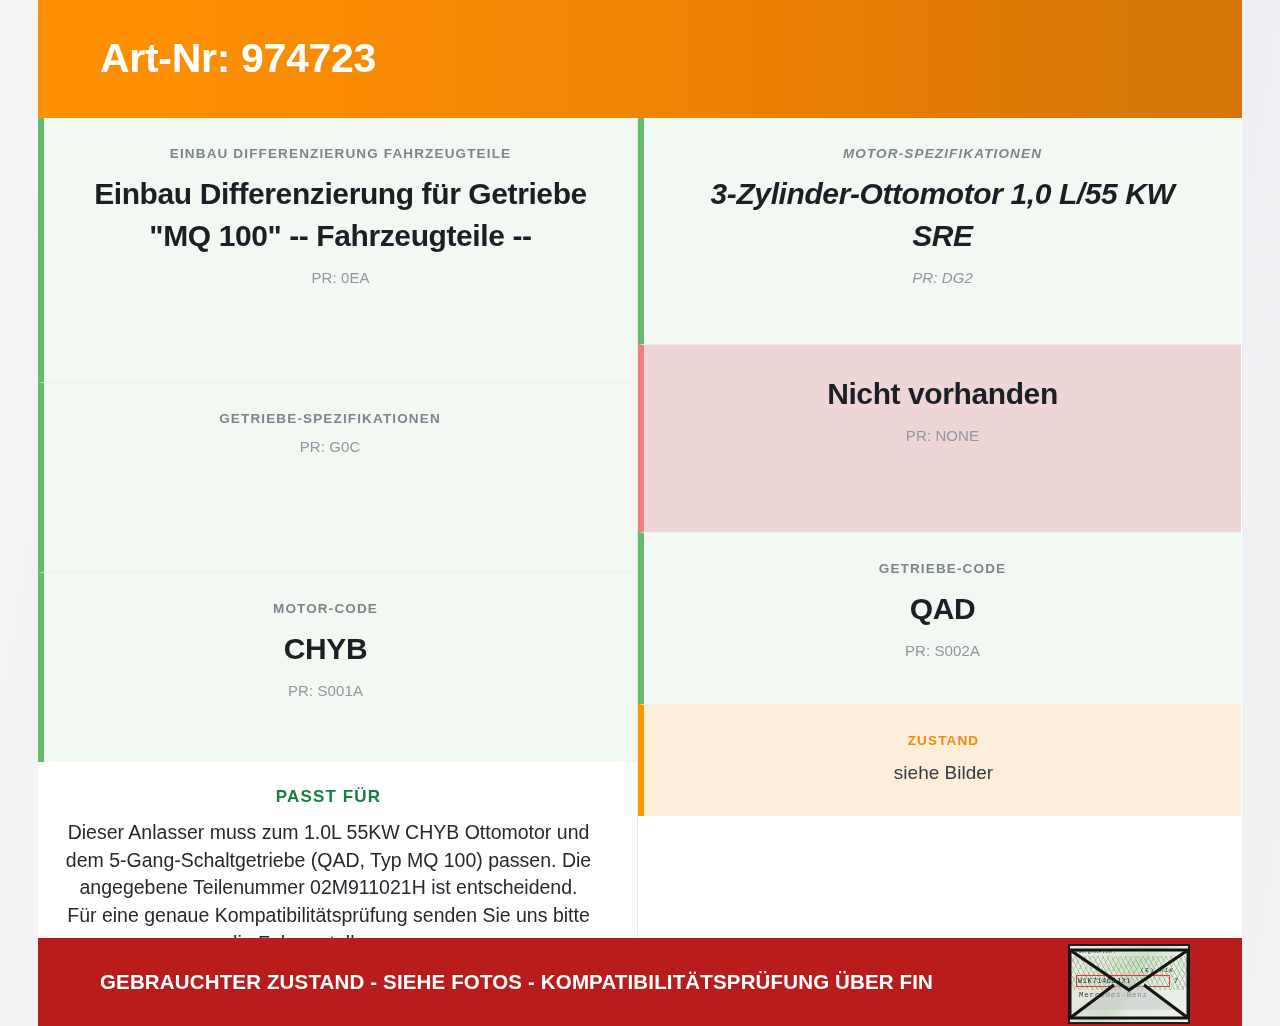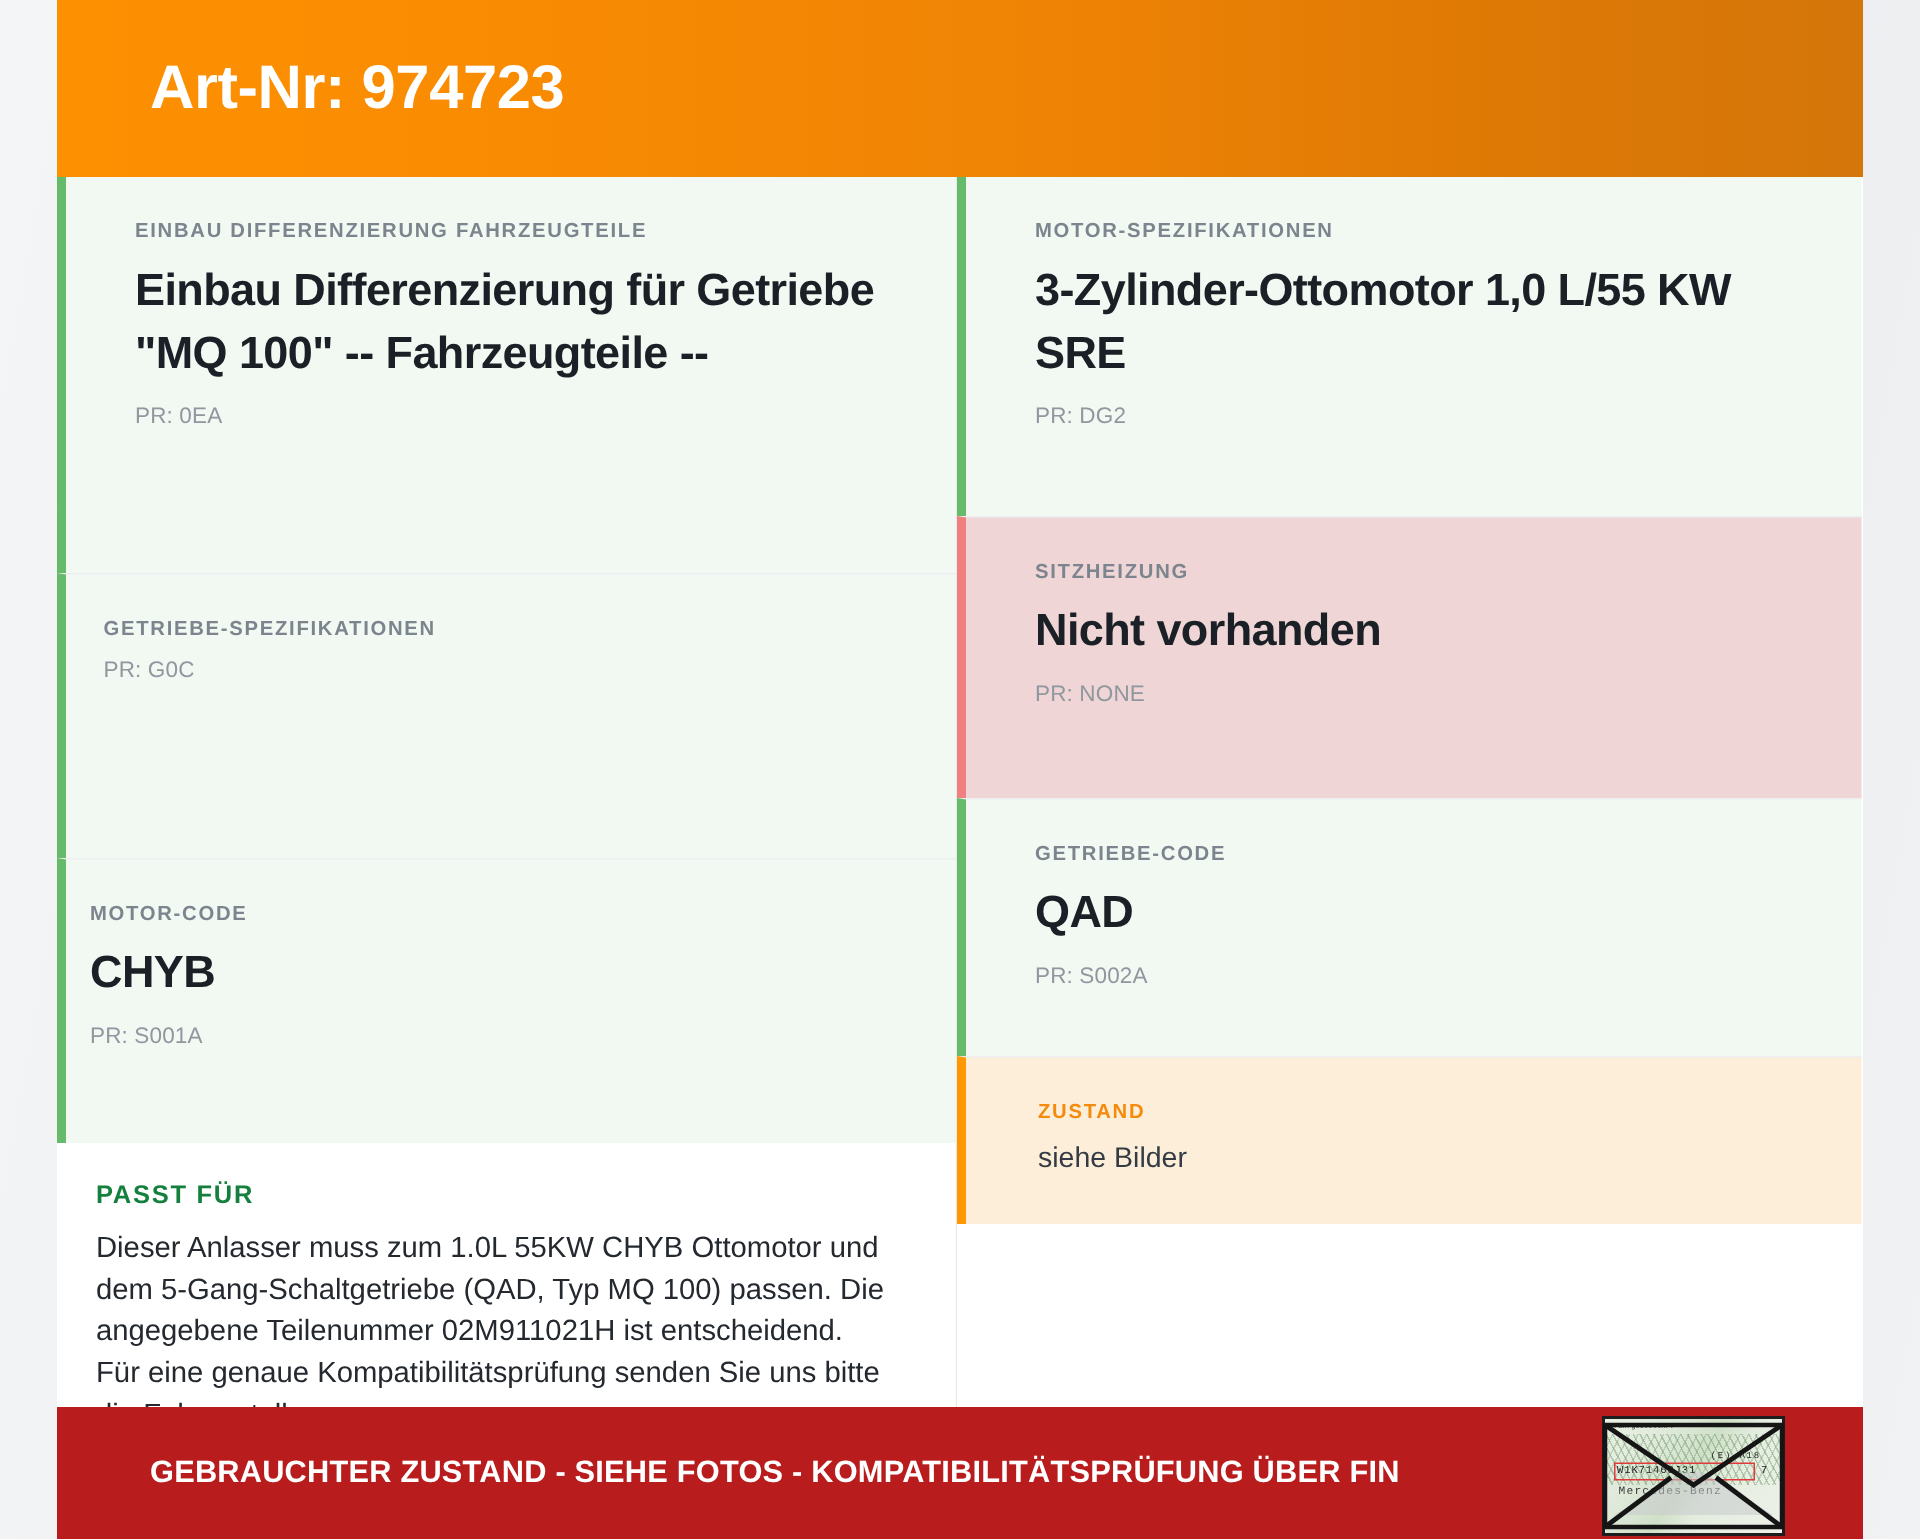--- a/index.html
+++ b/index.html
@@ -52,20 +52,21 @@
   }
 
   
   .body-area {
     flex: 1 1 auto;
     display: flex;
     align-items: stretch;
     background: #ffffff;
     position: relative;
     min-height: 0;
+    text-align: center;
   }
   .col {
     width: 600px;
     flex: 0 0 600px;
     display: flex;
     flex-direction: column;
     background: #ffffff;
   }
   .col-left  { border-right: 1px solid #e7e9eb; }
   .col-right { width: 603px; flex: 0 0 603px; }
@@ -122,21 +123,21 @@
     font-size: 15px;
     color: #90979f;
     margin: 12px 0 0 0;
     letter-spacing: 0.1px;
   }
 
   
   .h-c1  { min-height: 264px; }
   .h-c2  { min-height: 190px; padding-left: 25px; }
   .h-c3  { min-height: 190px; padding-left: 16px; }
-  .h-r1  { min-height: 226px; }
+  .h-r1  { min-height: 226px; font-style: italic; }
   .h-r2  { min-height: 188px; }
   .h-r3  { min-height: 172px; }
   .h-r4  { min-height: 100px; }
 
   
   .fits {
     padding: 25px 44px 34px 26px;
     background: #ffffff;
   }
   .fits-label {
@@ -291,21 +292,20 @@
 
       <div class="col col-right">
 
         <div class="card green h-r1">
           <div class="card-label">MOTOR-SPEZIFIKATIONEN</div>
           <div class="card-value">3-Zylinder-Ottomotor 1,0 L/55 KW SRE</div>
           <div class="card-pr">PR: DG2</div>
         </div>
 
         <div class="card red h-r2">
-          <div class="card-label">SITZHEIZUNG</div>
           <div class="card-value">Nicht vorhanden</div>
           <div class="card-pr">PR: NONE</div>
         </div>
 
         <div class="card green h-r3">
           <div class="card-label">GETRIEBE-CODE</div>
           <div class="card-value">QAD</div>
           <div class="card-pr">PR: S002A</div>
         </div>
 

